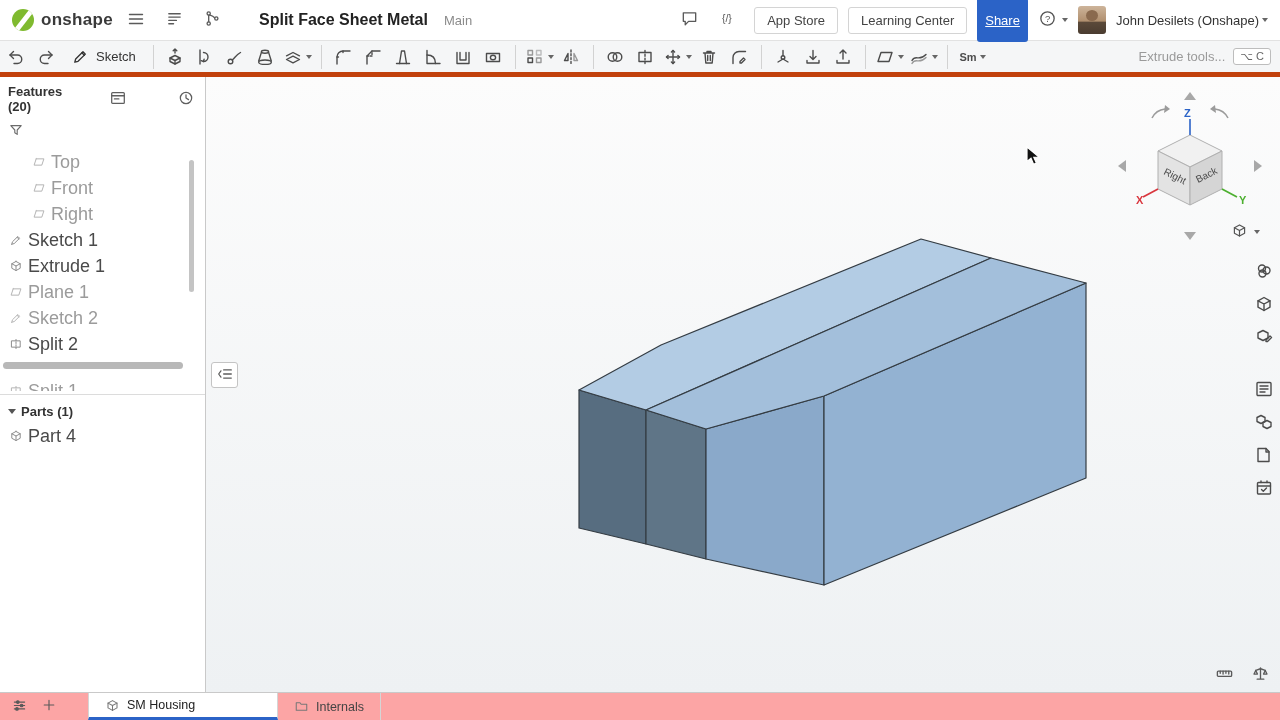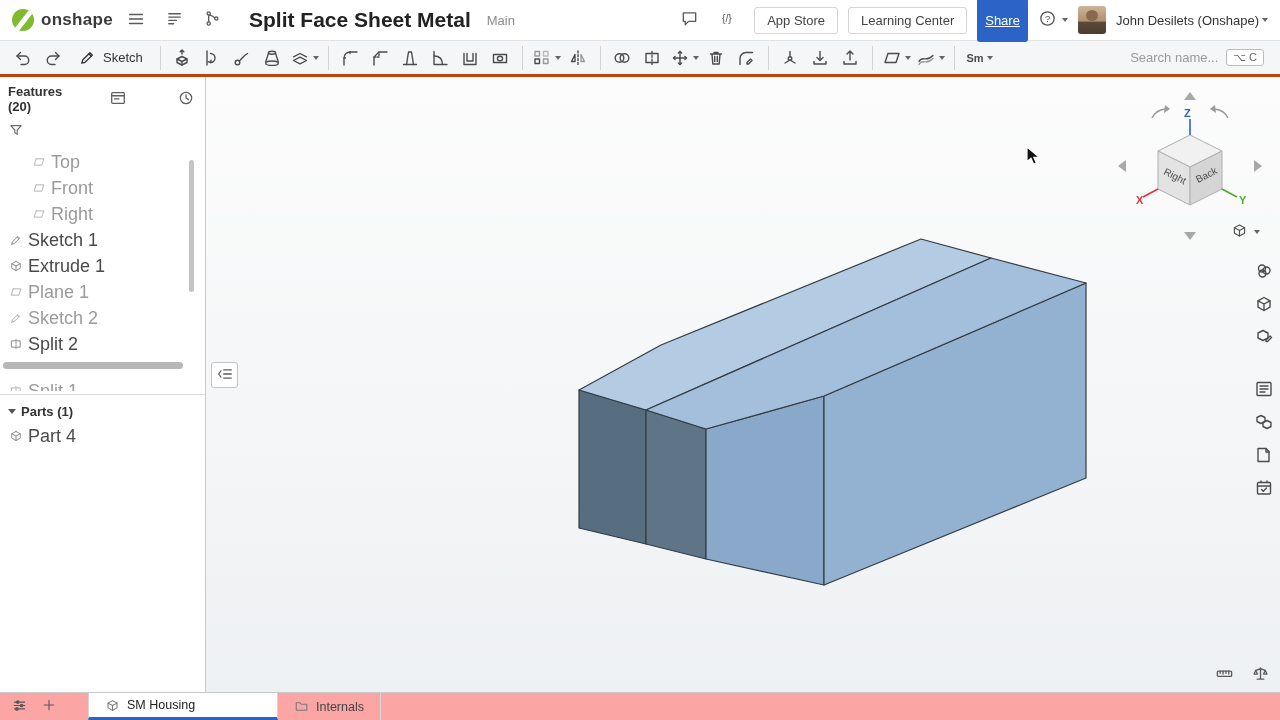--- a/index.html
+++ b/index.html
@@ -8,33 +8,33 @@
   button { background:none; border:none; font:inherit; color:inherit; cursor:pointer; }
   svg text { font-family:"Liberation Sans","DejaVu Sans",sans-serif; }
 
   
   .topbar { position:absolute; top:0; left:0; right:0; height:41px; background:#fff; border-bottom:1px solid #e2e2e2; display:flex; align-items:center; padding:0 12px; gap:8px; z-index:5; }
   .logo { display:flex; align-items:center; gap:7px; }
   .logo-mark { width:22px; height:22px; border-radius:50%; background:var(--logo-green); position:relative; overflow:hidden; }
   .logo-mark::after { content:""; position:absolute; left:9px; top:-3px; width:5px; height:30px; background:#fff; transform:rotate(38deg); }
   .logo-text { font-size:17px; font-weight:bold; color:#3a3a3a; letter-spacing:.3px; }
   .icon-btn { display:flex; align-items:center; justify-content:center; width:30px; height:30px; border-radius:3px; color:#5a5a5a; }
-  .doc-title { font-size:21px; font-weight:bold; color:#222; margin-left:14px; white-space:nowrap; }
+  .doc-title { font-size:16px; font-weight:bold; color:#222; margin-left:24px; white-space:nowrap; }
   .doc-branch { font-size:13px; color:#8b8b8b; margin-left:8px; }
   .topbar-right { margin-left:auto; display:flex; align-items:center; gap:10px; }
   .pill-btn { height:27px; padding:0 12px; border:1px solid #d4d4d4; border-radius:3px; background:#fff; font-size:13px; color:#444; white-space:nowrap; }
   .share-btn { height:44px; padding:0 8px; border-radius:3px; background:var(--accent); color:#fff; font-size:13px;text-decoration:underline; }
   .help-wrap { display:flex; align-items:center; gap:2px; color:#555; }
   .avatar { width:28px; height:28px; border-radius:3px; background:linear-gradient(180deg,#cdb49a 0%,#b08f6e 55%,#5c4a3a 56%,#4a3c30 100%); position:relative; overflow:hidden; }
   .avatar::before { content:""; position:absolute; left:8px; top:4px; width:12px; height:11px; border-radius:50%; background:#8a6a4e; }
   .user-name { font-size:13px; color:#333; white-space:nowrap; }
   .caret { width:0; height:0; border-left:3.5px solid transparent; border-right:3.5px solid transparent; border-top:4px solid #666; display:inline-block; margin-left:3px; }
 
   
-  .toolbar { position:absolute; top:41px; left:0; right:0; height:36px; background:var(--toolbar-bg); border-bottom:3px solid #c2410c; display:flex; padding:0 8px; gap:1px; z-index:4; }
+  .toolbar { position:absolute; top:41px; left:0; right:0; height:36px; background:var(--toolbar-bg); border-bottom:5px solid #c2410c; display:flex; padding:0 1px; gap:1px; z-index:4; }
   .tb-btn { display:flex; align-items:center; justify-content:center; min-width:29px; height:29px; border-radius:3px; color:#4c4c4c; padding:0 2px; }
   .tb-sep { width:1px; height:24px; background:#d2d2d2; margin:0 6px; }
   .sketch-btn { display:flex; align-items:center; gap:6px; height:29px; padding:0 10px; border-radius:3px; color:#333; font-size:13px; }
   .search-tools { margin-left:auto; display:flex; align-items:center; gap:8px; padding-right:8px; }
   .search-label { color:#9a9a9a; font-size:13px; }
   .kbd { border:1px solid #bdbdbd; border-radius:3px; background:#fff; color:#666; font-size:11px; padding:1px 6px; }
 
   
   .features-panel { position:absolute; top:77px; left:0; width:206px; bottom:28px; background:#fff; border-right:1px solid #c9c9c9; z-index:3; display:flex; flex-direction:column; }
   .fp-header { display:flex; align-items:center; padding:7px 6px 3px 8px;gap:42px; }
@@ -314,21 +314,21 @@
       </button>
       <div class="tb-sep"></div>
       <button class="tb-btn">
         <svg class="icon" width="20" height="20" viewBox="0 0 20 20" fill="none" stroke="currentColor" stroke-width="1.4" stroke-linecap="round" stroke-linejoin="round">
           <text x="2.5" y="14" font-size="11" font-weight="bold" fill="currentColor" stroke="none">Sm</text>
         </svg>
         <span class="caret"></span>
       </button>
     </div>
   <div class="search-tools">
-    <span class="search-label">Search name...</span>
+    <span class="search-label">Extrude tools...</span>
     <span class="kbd">⌥ C</span>
   </div>
 </div>
 
 <aside class="features-panel">
   <div class="fp-header">
     <span class="fp-title">Features (20)</span>
     <button class="fp-hicon">
         <span><svg class="icon" width="18" height="18" viewBox="0 0 20 20" fill="none" stroke="currentColor" stroke-width="1.4" stroke-linecap="round" stroke-linejoin="round">
             <rect x="3" y="4" width="14" height="12" rx="1"></rect>

